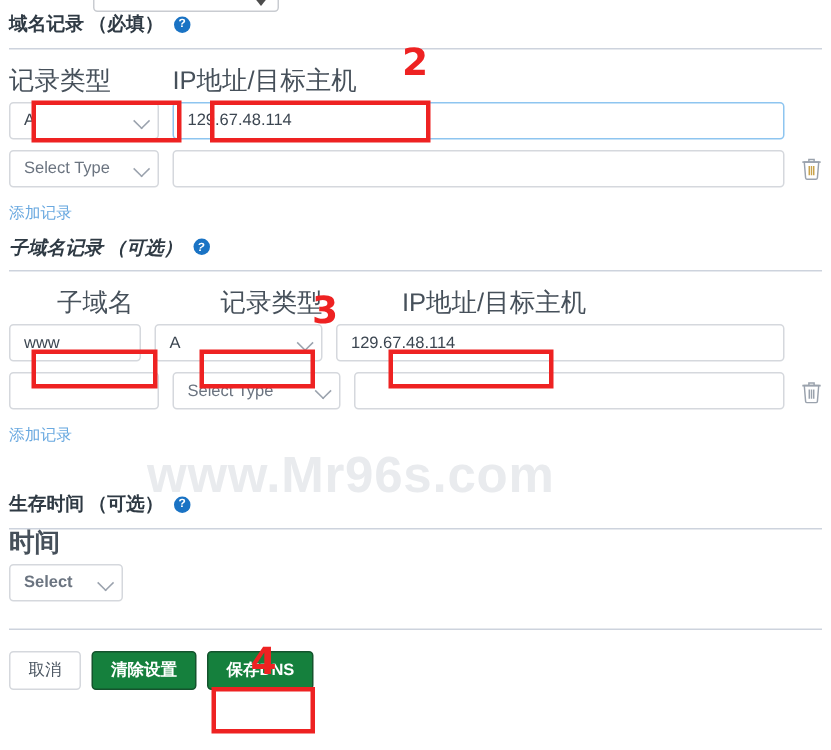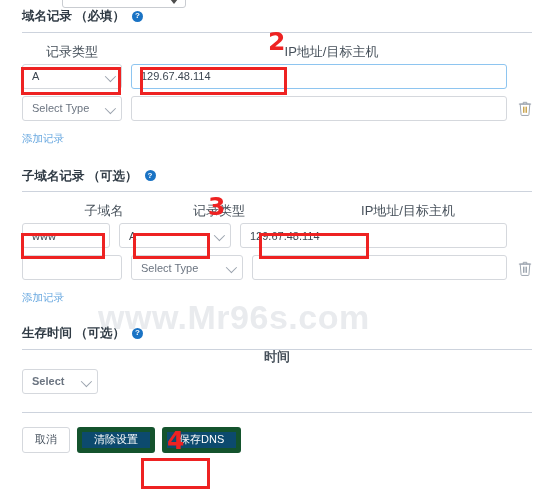--- a/index.html
+++ b/index.html
@@ -27,21 +27,21 @@
     color: #e9ebee;
     letter-spacing: 0.5px;
     z-index: 0;
     white-space: nowrap;
     user-select: none;
   }
 
   .page {
     position: relative;
     z-index: 2;
-    padding: 0 22px;
+    padding: 0 6px;
     box-sizing: border-box;
     width: 554px;
   }
 
   
   .top-cut-select {
     position: absolute;
     left: 62px;
     top: -16px;
     width: 124px;
@@ -90,25 +90,24 @@
     line-height: 1;
   }
   .divider {
     height: 1px;
     background: #cdd3dd;
     margin-top: 9px;
   }
 
   
   .col-label {
-    font-size: 13px;
+    font-size: 17px;
     color: #46505a;
     margin-bottom: 6px;
     line-height: 1;
-    text-align: center;
   }
 
   
   .ctrl {
     height: 25px;
     border: 1px solid #d5d8dd;
     border-radius: 3px;
     background: #fff;
     box-sizing: border-box;
     font-size: 11px;
@@ -193,23 +192,24 @@
     box-sizing: border-box;
     cursor: pointer;
     white-space: nowrap;
   }
   .btn-cancel {
     background: #fff;
     border: 1px solid #d5d8dd;
     color: #4a5561;
   }
   .btn-primary {
-    background: #0c4a6e;
-    border: 5px solid #14532d;
+    background: #15803d;
+    border: 1px solid #14532d;
     color: #ffffff;
+    font-weight: bold;
   }
 </style>
 </head>
 <body>
 
 <div class="watermark">www.Mr96s.com</div>
 
 <div class="top-cut-select">
   <span class="caret-solid"></span>
 </div>
@@ -260,21 +260,21 @@
       <path d="M2.5 4.5 h11 l-1 12 a1 1 0 0 1 -1 1 h-7 a1 1 0 0 1 -1 -1 z" fill="none" stroke="#9aa2ad" stroke-width="1.1"></path>
       <path d="M1 4.5 h14" stroke="#9aa2ad" stroke-width="1.2" fill="none"></path>
       <path d="M6 4.5 v-2 h4 v2" fill="none" stroke="#9aa2ad" stroke-width="1.1"></path>
       <path d="M6.3 7.5 v7 M8 7.5 v7 M9.7 7.5 v7" stroke="#c9a24a" stroke-width="1.1" fill="none"></path>
     </svg>
   </div>
 
   <a class="add-link">添加记录</a>
 
   
-  <div style="margin-top:24px;">
+  <div style="margin-top:9px;font-style:italic;">
     <div class="section-head">
       <span>子域名记录</span>
       <span class="paren">（可选）</span>
       <span class="help-icon">?</span>
     </div>
     <div class="divider"></div>
   </div>
 
   <div style="margin-top:12px; display:flex; gap:9px;">
     <div style="width:100px;margin-left:32px;">
@@ -319,21 +319,21 @@
       <path d="M2.5 4.5 h11 l-1 12 a1 1 0 0 1 -1 1 h-7 a1 1 0 0 1 -1 -1 z" fill="none" stroke="#9aa2ad" stroke-width="1.1"></path>
       <path d="M1 4.5 h14" stroke="#9aa2ad" stroke-width="1.2" fill="none"></path>
       <path d="M6 4.5 v-2 h4 v2" fill="none" stroke="#9aa2ad" stroke-width="1.1"></path>
       <path d="M6.3 7.5 v7 M8 7.5 v7 M9.7 7.5 v7" stroke="#9aa2ad" stroke-width="1.1" fill="none"></path>
     </svg>
   </div>
 
   <a class="add-link">添加记录</a>
 
   
-  <div style="margin-top:22px;">
+  <div style="margin-top:32px;">
     <div class="section-head">
       <span>生存时间</span>
       <span class="paren">（可选）</span>
       <span class="help-icon">?</span>
     </div>
     <div class="divider"></div>
   </div>
 
   <div style="margin-top:0;font-weight:bold;">
     <div class="col-label">时间</div>

